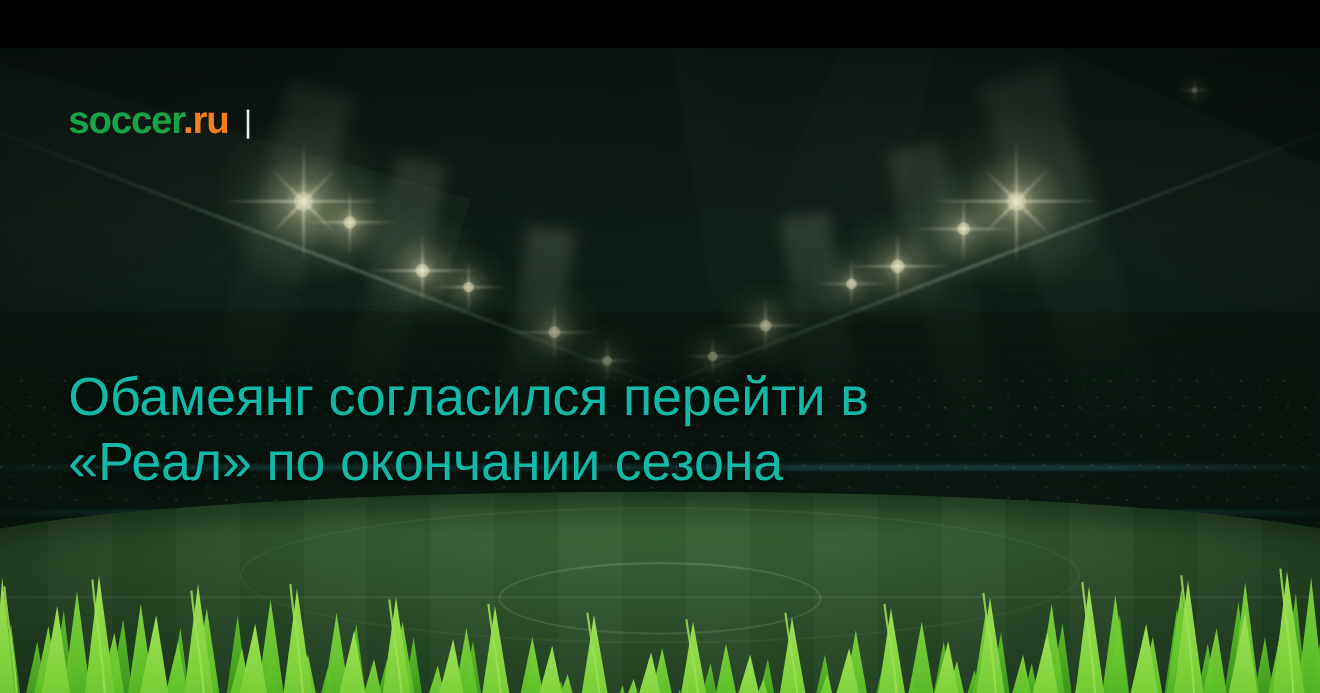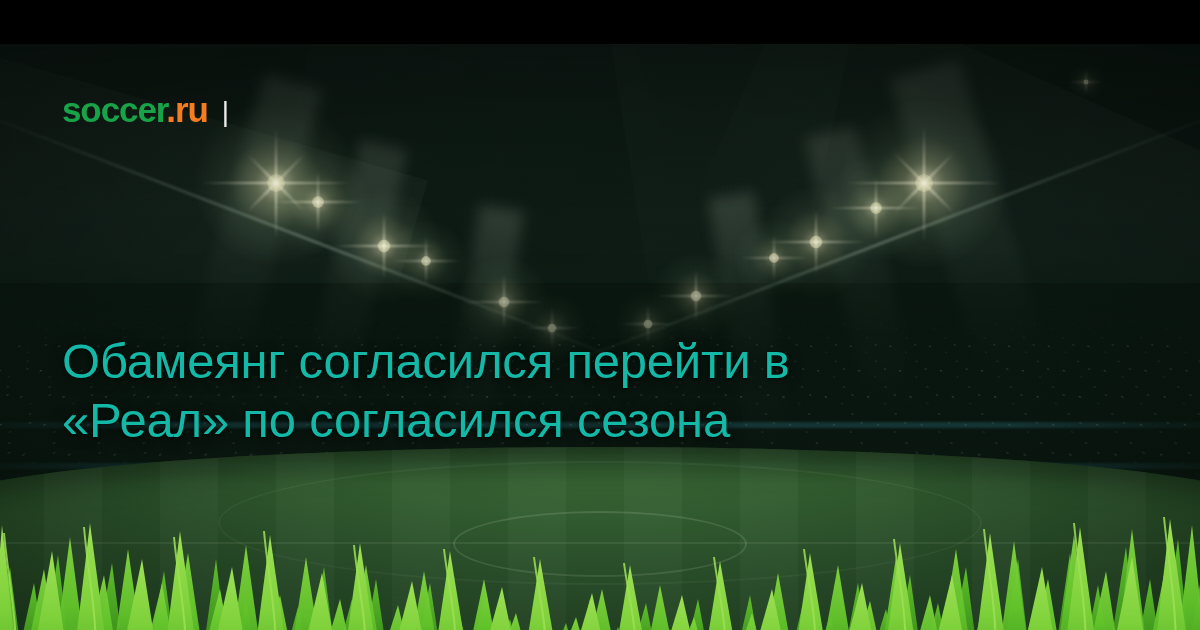--- a/index.html
+++ b/index.html
@@ -528,16 +528,16 @@
 
   <div class="header">
     <div class="logo">
       <span class="brand">soccer</span><span class="tld">.ru</span>
     </div>
     <span class="divider">|</span>
   </div>
 
   <h1 class="headline">
     <span class="ln">Обамеянг согласился перейти в</span>
-    <span class="ln">«Реал» по согласился сезона</span>
+    <span class="ln">«Реал» по окончании сезона</span>
   </h1>
 
 </div>
 
 </body></html>

